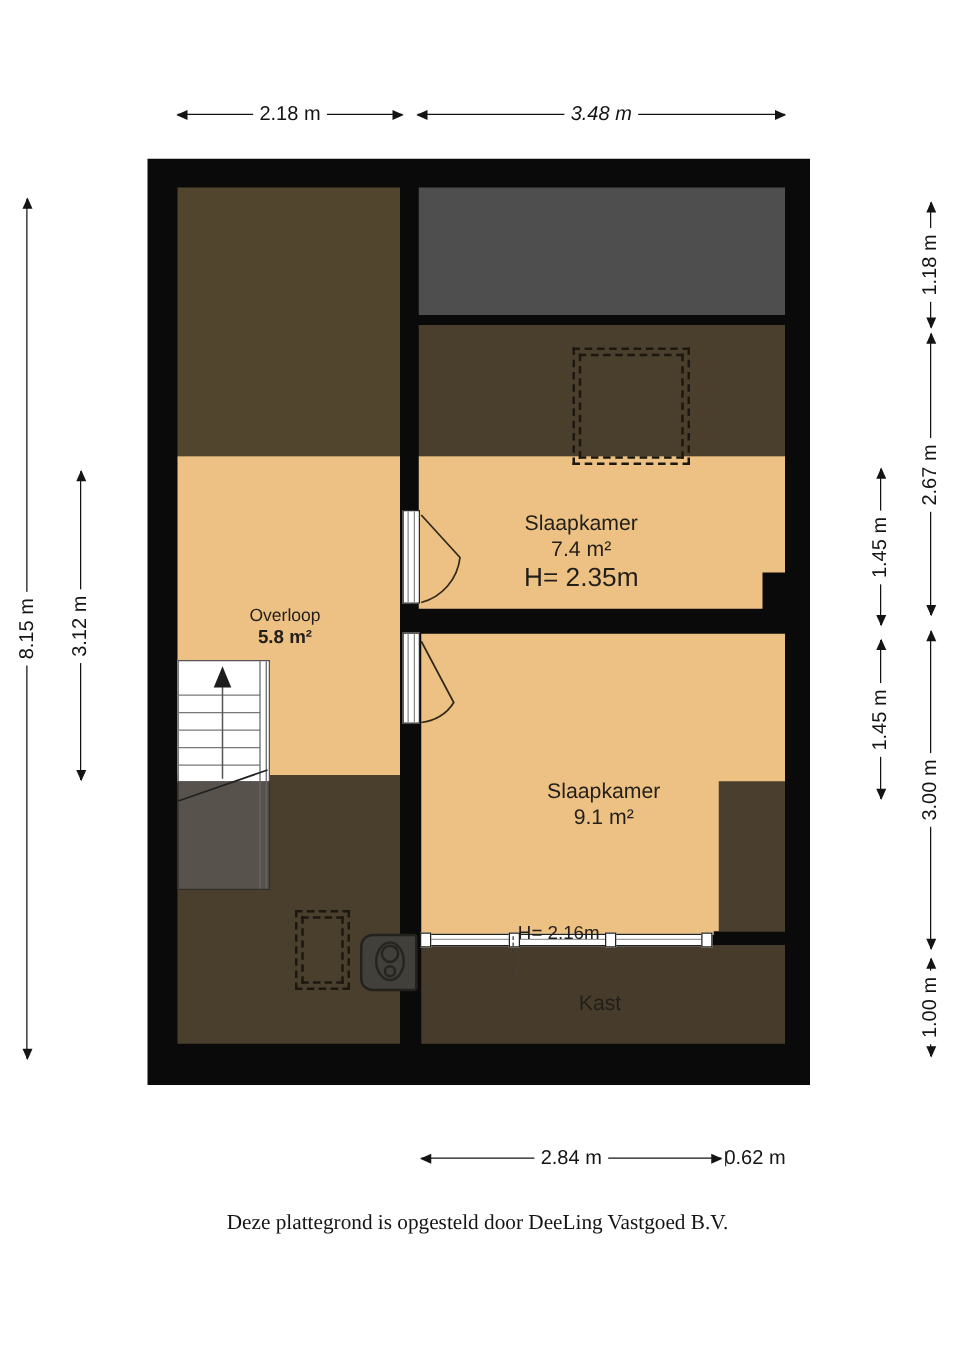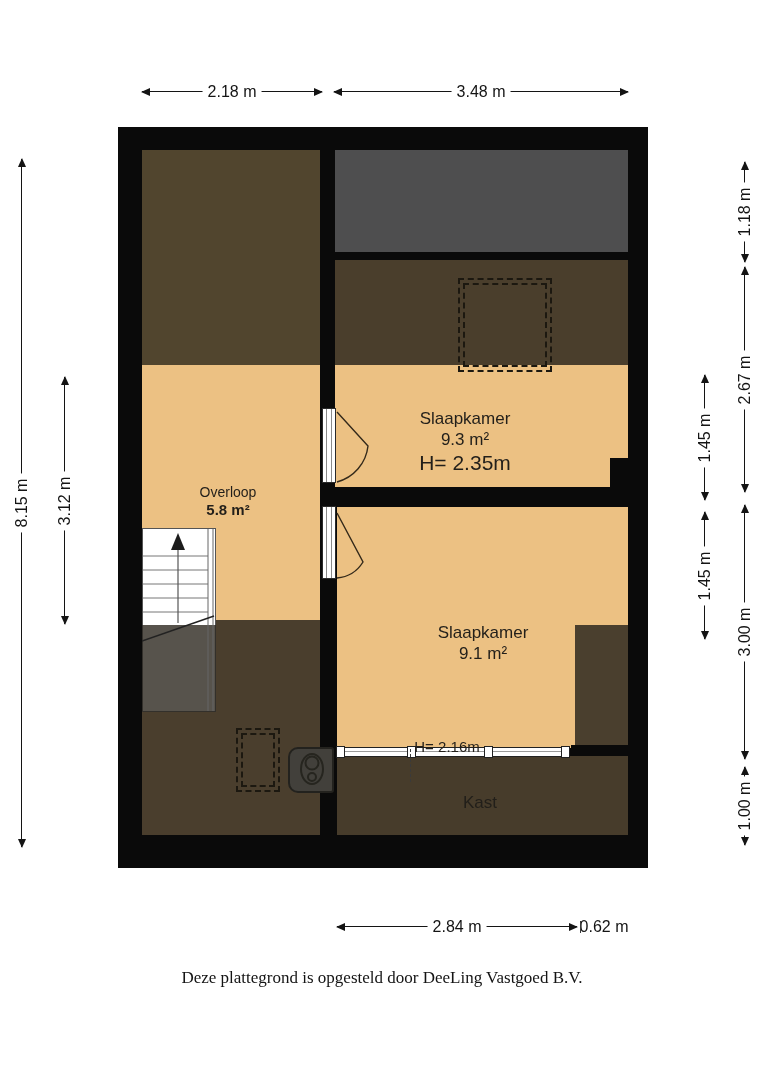--- a/index.html
+++ b/index.html
@@ -113,21 +113,21 @@
     </svg>
   </div>
 
   <div class="abs" id="annotations" style="left:0;top:12px;width:622px;height:1080px;">
       <div class="dim" style="left: 142px; top: 75px; width: 180px; height: 10px;">
         <div class="dim-line-h"></div>
         <div class="arr w"></div>
         <div class="arr e"></div>
         <span class="dim-label">2.18 m</span>
       </div>
-      <div class="dim" style="left: 334px; top: 75px; width: 294px; height: 10px;">
+      <div class="dim" style="left: 334px; top: 75px; width: 294px; height: 10px; font-style: italic;">
         <div class="dim-line-h"></div>
         <div class="arr w"></div>
         <div class="arr e"></div>
         <span class="dim-label">3.48 m</span>
       </div>
       <div class="dim" style="left: 337px; top: 910px; width: 240px; height: 10px;">
         <div class="dim-line-h"></div>
         <div class="arr w"></div>
         <div class="arr e"></div>
         <span class="dim-label">2.84 m</span>
@@ -182,21 +182,21 @@
       </div>
       <div class="free-label" style="left: 604px; top: 915px;">0.62 m</div>
       <div class="tick" style="left: 580px; top: 909px; height: 12px; border-left: 1px solid rgb(58, 58, 58);"></div>
       <div class="tick" style="left: 410px; top: 737px; height: 33px; border-left: 1px dashed rgb(58, 58, 58);"></div>
       <div class="room-label" style="left: 228px; top: 472px;">
         <div style="font-size: 14px;">Overloop</div>
         <div style="font-size: 15px; font-weight: bold;">5.8 m²</div>
       </div>
       <div class="room-label" style="left: 465px; top: 396px;">
         <div style="font-size: 17px;">Slaapkamer</div>
-        <div style="font-size: 17px;">9.3 m²</div>
+        <div style="font-size: 17px;">7.4 m²</div>
         <div style="font-size: 21px;">H= 2.35m</div>
       </div>
       <div class="room-label" style="left: 483px; top: 610px;">
         <div style="font-size: 17px;">Slaapkamer</div>
         <div style="font-size: 17px;">9.1 m²</div>
       </div>
       <div class="room-label" style="left: 447px; top: 726px;">
         <div style="font-size: 15px;">H= 2.16m</div>
       </div>
       <div class="room-label" style="left: 480px; top: 780px;">

